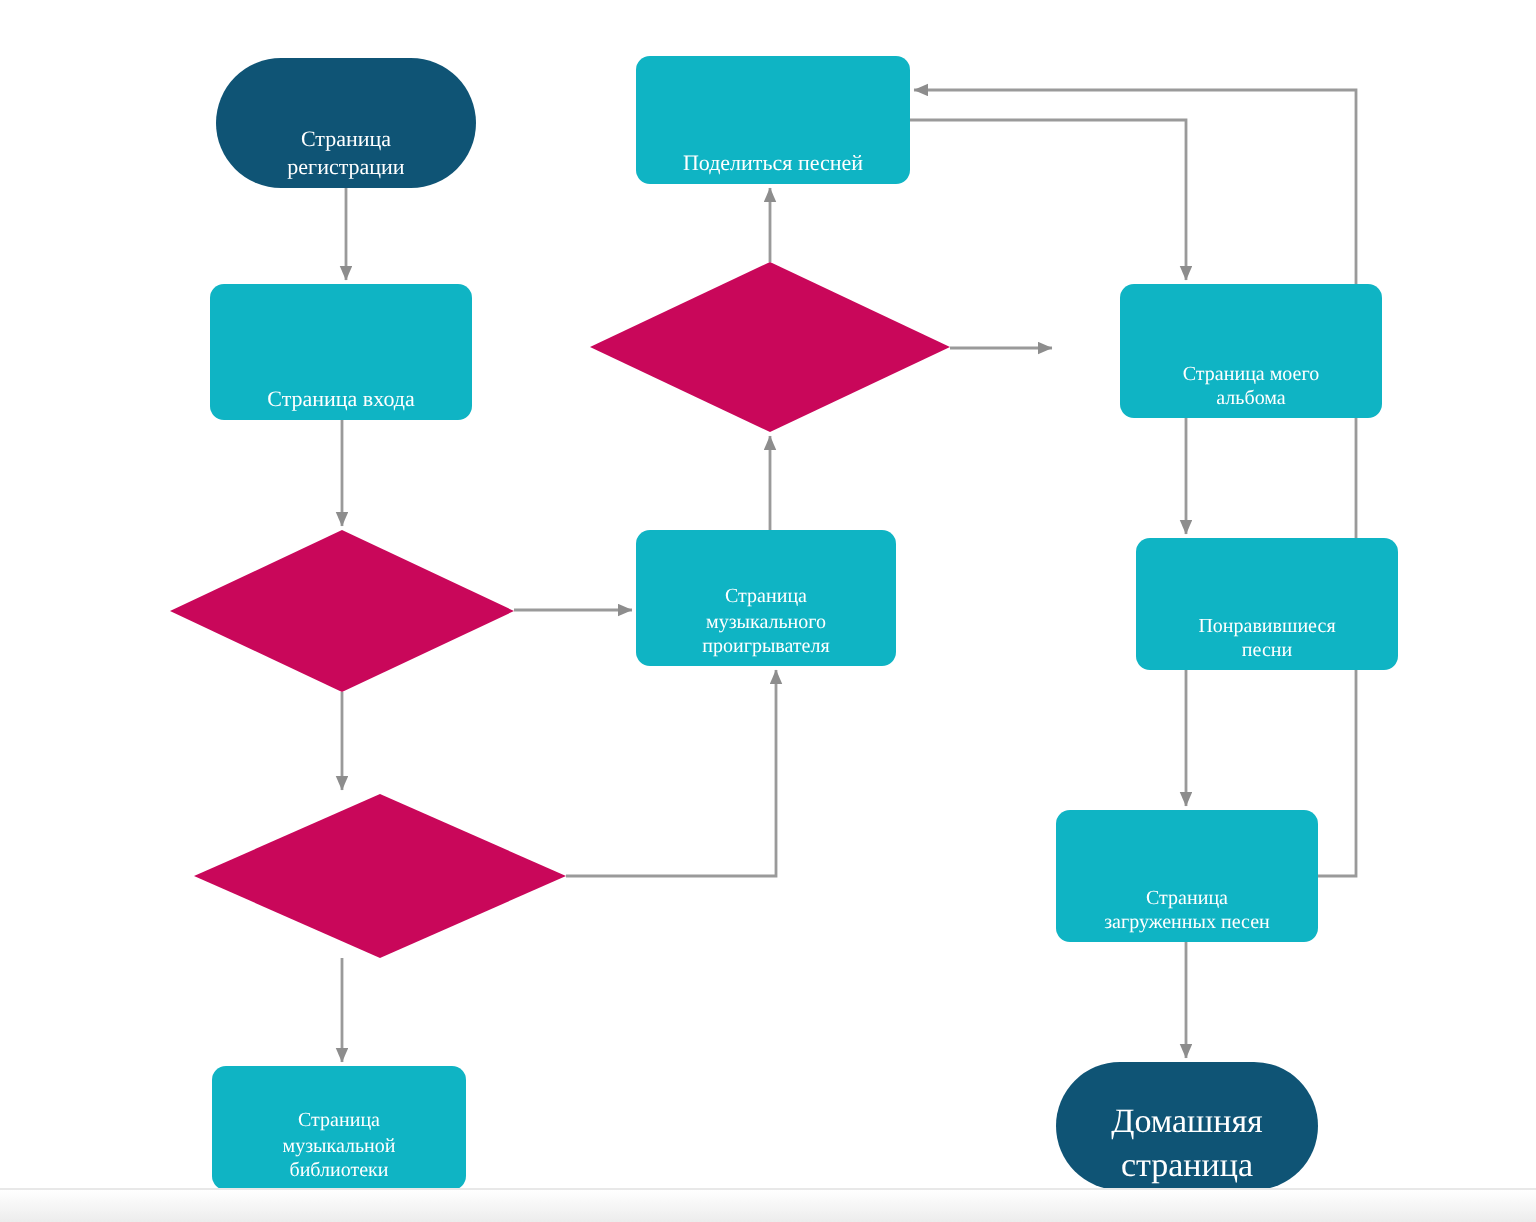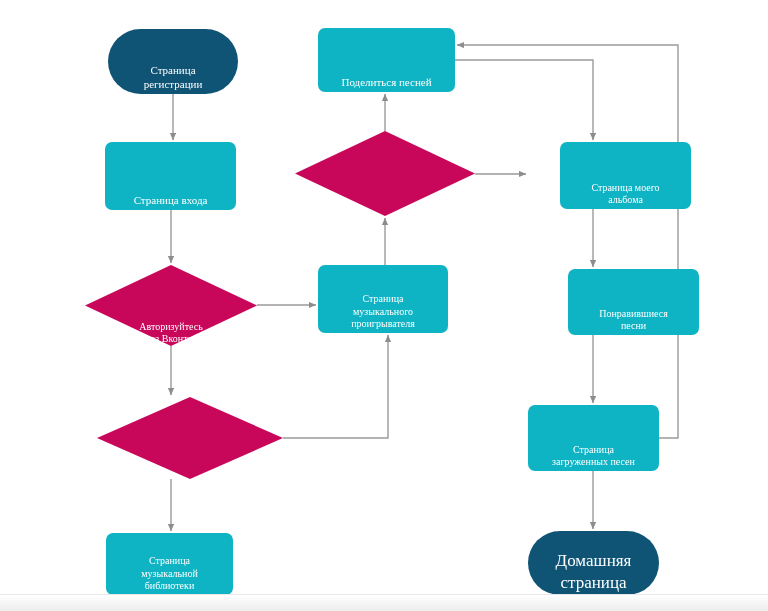--- a/index.html
+++ b/index.html
@@ -108,22 +108,20 @@
   <div id="node-group">
       <div class="node shape-terminator" style="left: 108px; top: 29px; width: 130px; height: 65px; font-size: 11px; color: rgb(255, 255, 255); background: rgb(15, 84, 117);">
         <span class="lbl">Страница
 регистрации</span>
       </div>
       <div class="node shape-process" style="left: 105px; top: 142px; width: 131px; height: 68px; font-size: 11px; color: rgb(255, 255, 255); background: rgb(15, 180, 196);">
         <span class="lbl">Страница входа</span>
       </div>
       <div class="node shape-decision" style="left: 85px; top: 265px; width: 172px; height: 81px; font-size: 10px; color: rgb(255, 255, 255);">
         <div class="diamond-bg" style="background: rgb(201, 7, 90);"></div>
-        <span class="lbl">Авторизуйтесь
-через Вконтакте</span>
       </div>
       <div class="node shape-decision" style="left: 97px; top: 397px; width: 186px; height: 82px; font-size: 11px; color: rgb(255, 255, 255);">
         <div class="diamond-bg" style="background: rgb(201, 7, 90);"></div>
       </div>
       <div class="node shape-process" style="left: 106px; top: 533px; width: 127px; height: 62px; font-size: 10px; color: rgb(255, 255, 255); background: rgb(15, 180, 196);">
         <span class="lbl">Страница
 музыкальной
 библиотеки</span>
       </div>
       <div class="node shape-process" style="left: 318px; top: 28px; width: 137px; height: 64px; font-size: 11px; color: rgb(255, 255, 255); background: rgb(15, 180, 196);">

